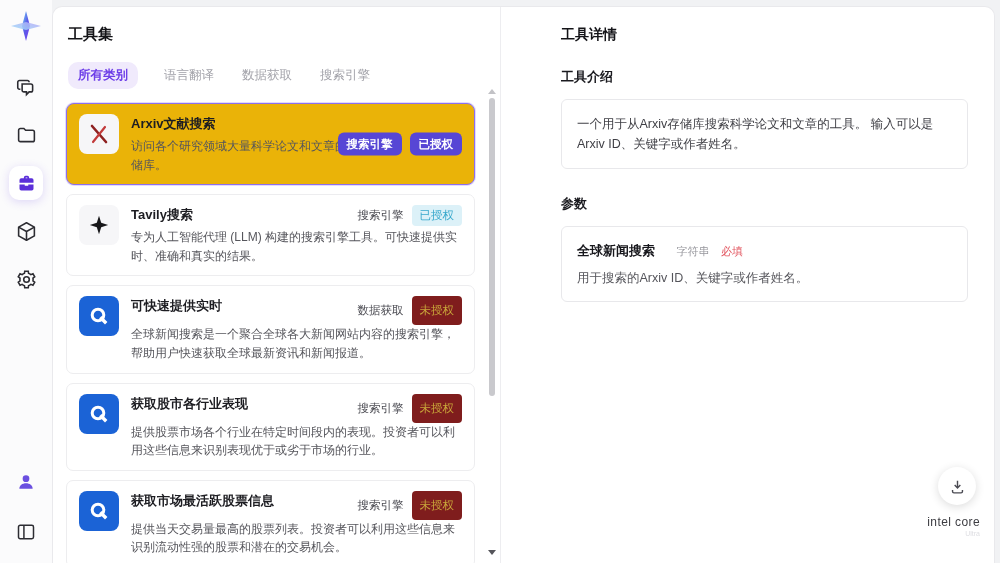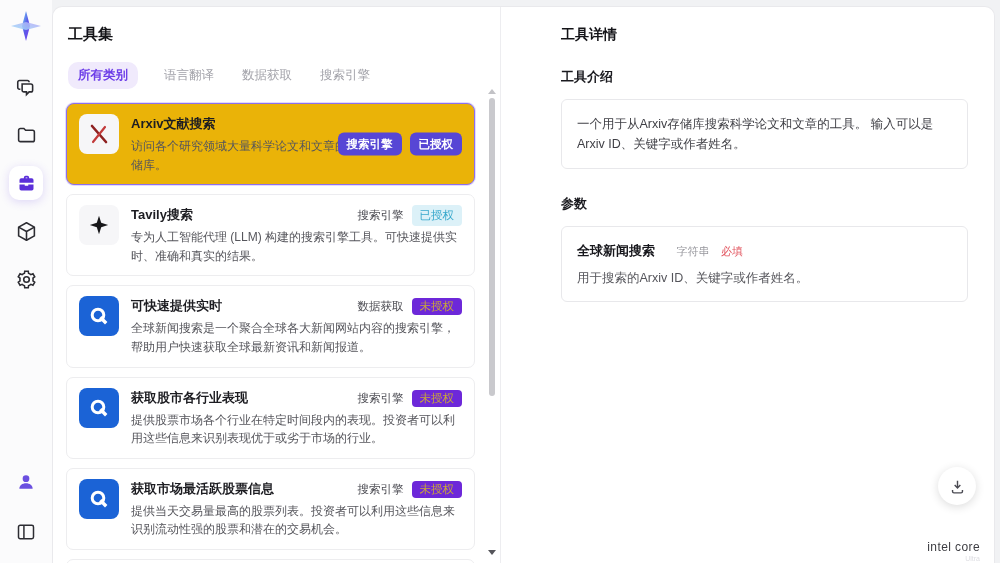--- a/index.html
+++ b/index.html
@@ -70,21 +70,21 @@
   .tool-main { flex:1; min-width:0; }
   .tool-row { display:flex; justify-content:space-between; align-items:flex-start; gap:10px; }
   .tool-name { font-size:13px; font-weight:bold; color:#1d1d22; margin-bottom:4px; padding-top:1px; }
   .tool-desc { font-size:12px; color:#56565c; line-height:1.55; }
   .tool-badges { display:flex; gap:8px; align-items:center; flex-shrink:0; }
   .selected .tool-badges { position:absolute; right:12px; top:50%; transform:translateY(-50%); }
   .chip { font-size:11.5px; white-space:nowrap; }
   .chip.solid { background:#5746d5; color:#fff; border-radius:6px; padding:4px 9px; font-weight:bold; }
   .chip.cat { color:#4b4b52; padding:3px 0; }
   .chip.auth { background:#dcf1f8; color:#38a8cc; border-radius:4px; padding:3px 8px; }
-  .chip.unauth { background:#6d28d9; color:#c9a63a; border-radius:4px; padding:1px 8px;font-family:Liberation Serif, serif; }
+  .chip.unauth { background:#7f1d1d; color:#c9a63a; border-radius:4px; padding:7px 8px;font-family:Liberation Serif, serif; }
 
   
   .scrollbar { position:absolute; right:4px; top:82px; bottom:8px; width:8px; }
   .sb-up, .sb-down { width:0; height:0; border-left:4px solid transparent; border-right:4px solid transparent; margin:0 auto; }
   .sb-up { border-bottom:5px solid #c2c2c6; }
   .sb-down { border-top:5px solid #55555a; position:absolute; bottom:0; left:0; }
   .sb-thumb {
     position:absolute; top:9px; left:1px; width:6px; height:64%;
     background:#c9c9cd; border-radius:3px;
   }
@@ -102,21 +102,21 @@
   .param-type { font-size:11px; color:#97979d; margin-left:17px; }
   .param-req { font-size:11px; color:#e25660; margin-left:7px; }
   .param-desc { font-size:12.5px; color:#55555b; margin-top:10px; }
 
   
   .fab {
     position:absolute; right:24px; bottom:58px; width:38px; height:38px;
     border-radius:50%; background:#fff; box-shadow:0 2px 10px rgba(0,0,0,.14);
     display:grid; place-items:center; cursor:pointer; z-index:5;
   }
-  .brand { position:absolute; right:20px; bottom:1px; text-align:right; z-index:5; }
+  .brand { position:absolute; right:20px; bottom:26px; text-align:right; z-index:5; }
   .brand-main { font-size:12px; color:#3d3d42; letter-spacing:.4px; }
   .brand-sub { font-size:7px; color:#dedee2; margin-top:1px; }
 
   svg { display:block; }
 </style>
 </head>
 <body>
 
 <div class="app">
 

